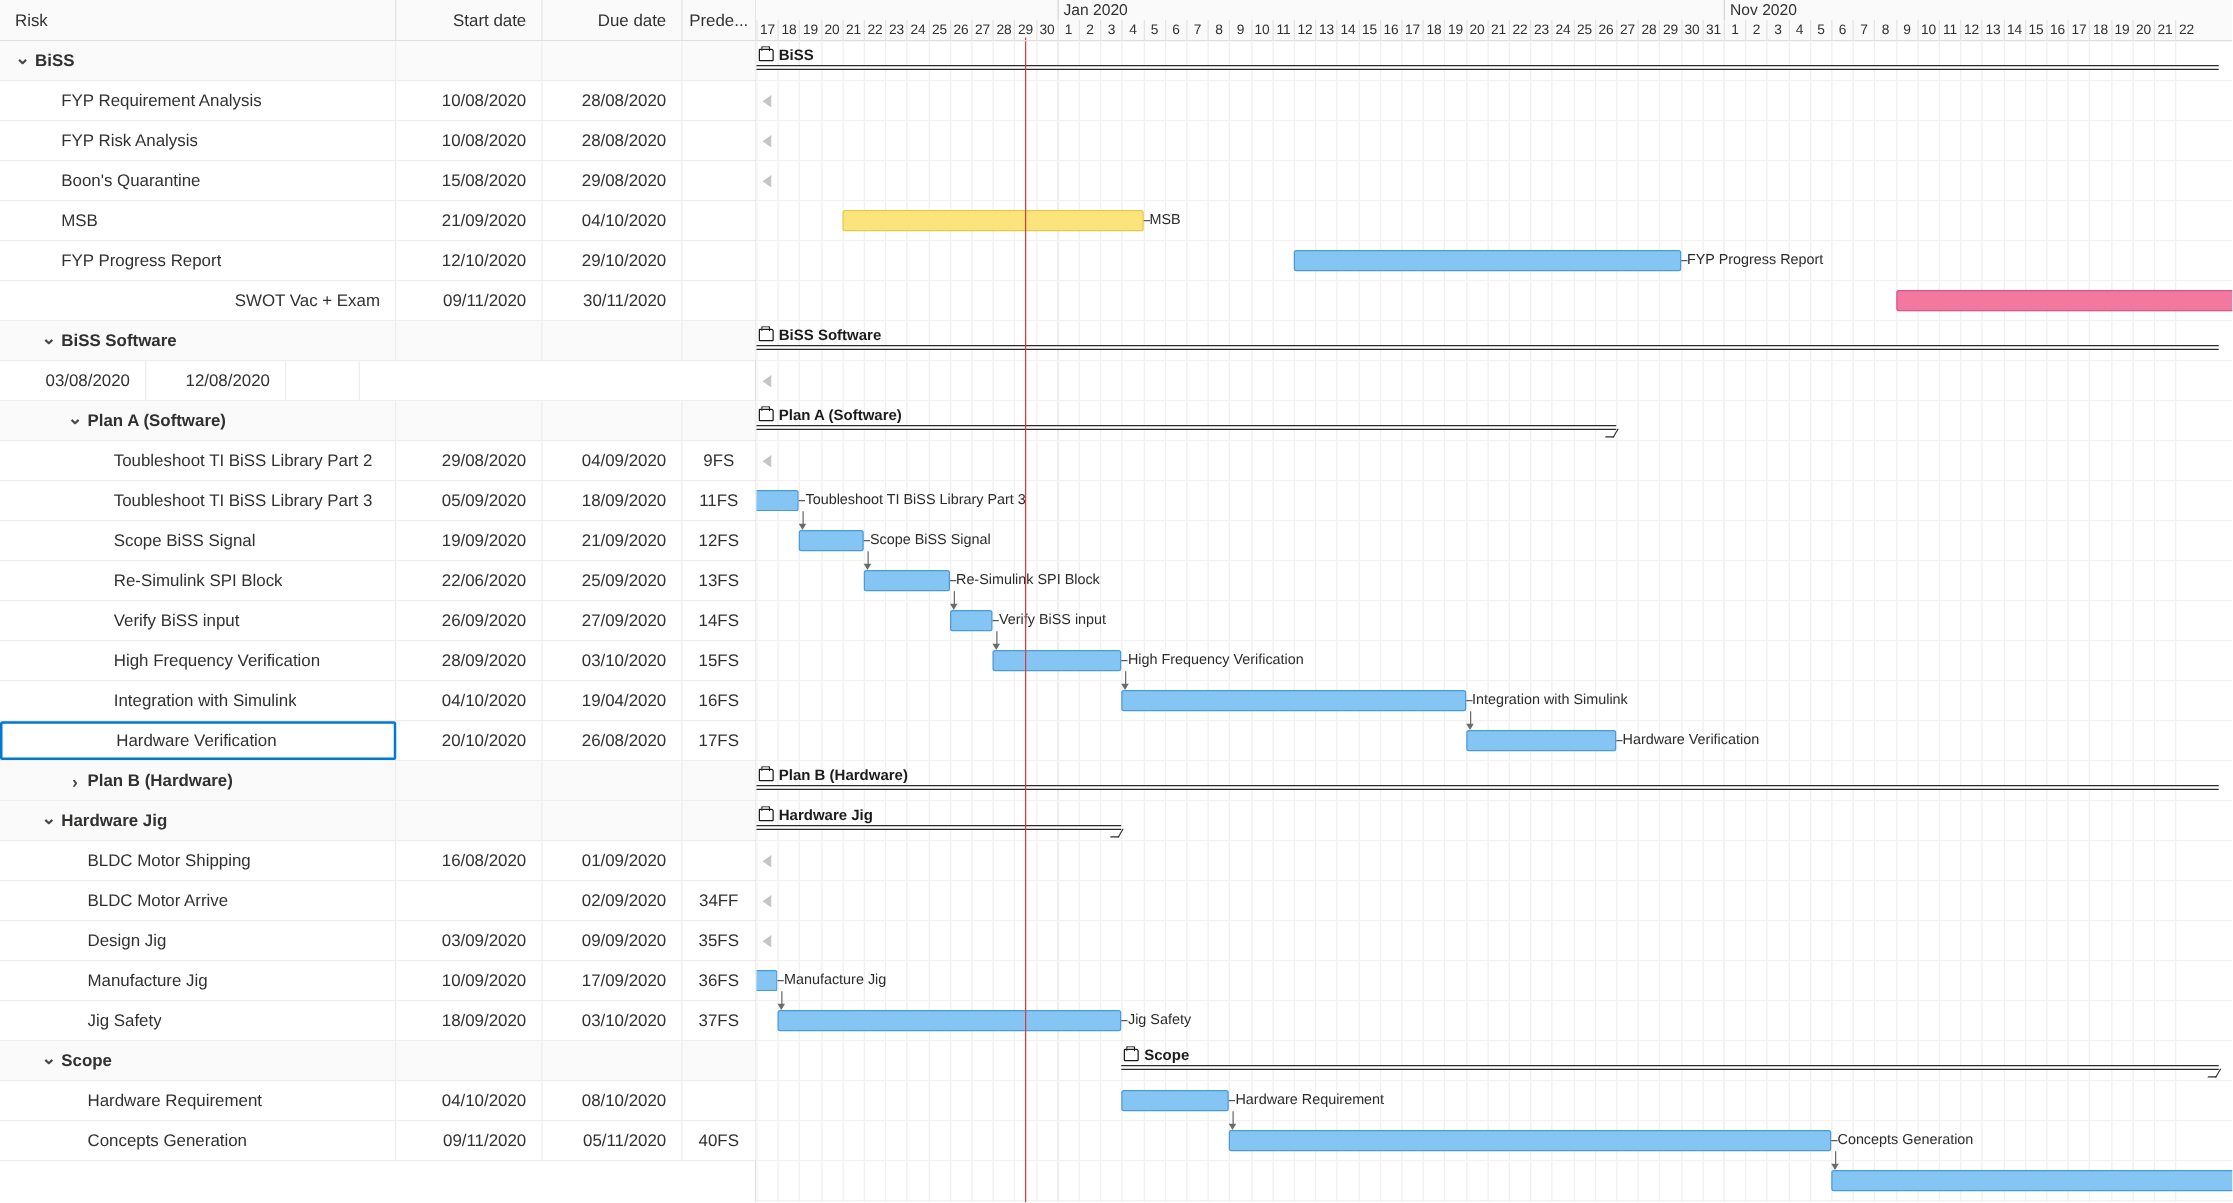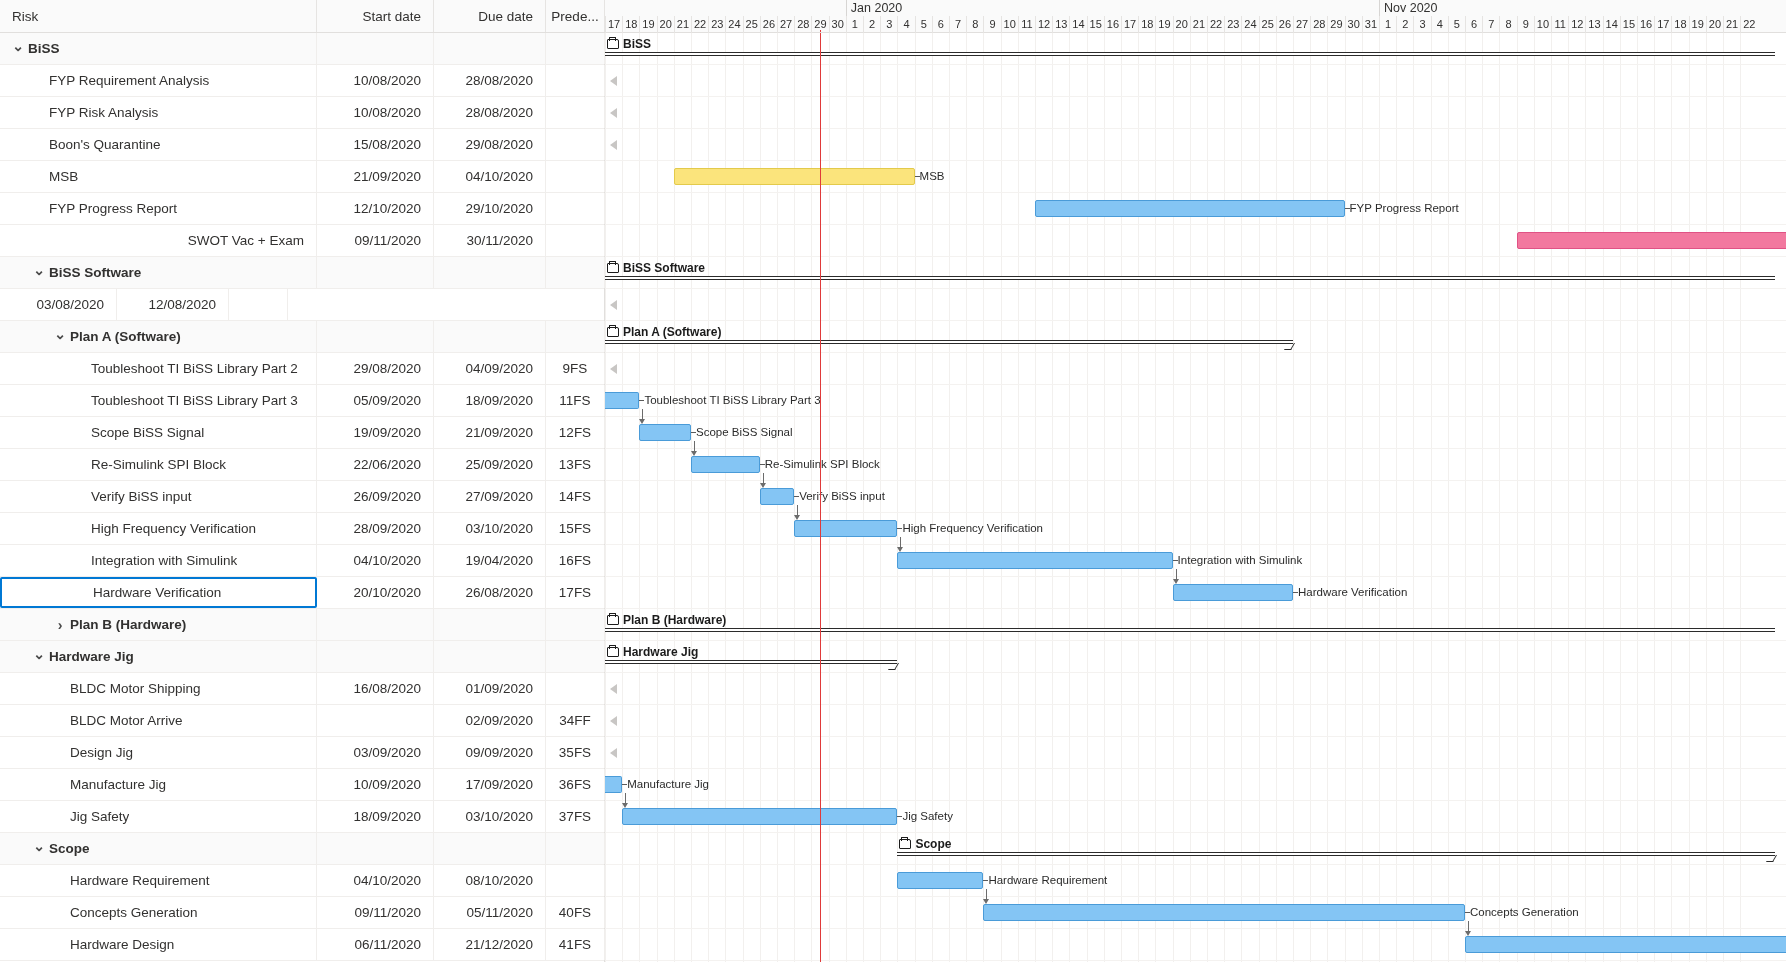--- a/index.html
+++ b/index.html
@@ -389,29 +389,20 @@
           <div class="cell c-pred"></div>
         </div>
         <div class="grid-row">
           <div class="cell c-title" style="padding-left: 52px;">
             <span class="chev"></span>
             <span class="ttxt">Concepts Generation</span>
           </div>
           <div class="cell c-start">09/11/2020</div>
           <div class="cell c-due">05/11/2020</div>
           <div class="cell c-pred">40FS</div>
-        </div>
-        <div class="grid-row">
-          <div class="cell c-title" style="padding-left: 52px;">
-            <span class="chev"></span>
-            <span class="ttxt">Hardware Design</span>
-          </div>
-          <div class="cell c-start">06/11/2020</div>
-          <div class="cell c-due">21/12/2020</div>
-          <div class="cell c-pred">41FS</div>
         </div>
       </div>
   </div>
 
   <div id="tl">
     <div id="tl-head">
         <div class="day-cell" style="left: 0px; width: 17.2px;">17</div>
         <div class="day-cell" style="left: 17.2px; width: 17.2px;">18</div>
         <div class="day-cell" style="left: 34.4px; width: 17.2px;">19</div>
         <div class="day-cell" style="left: 51.6px; width: 17.2px;">20</div>

